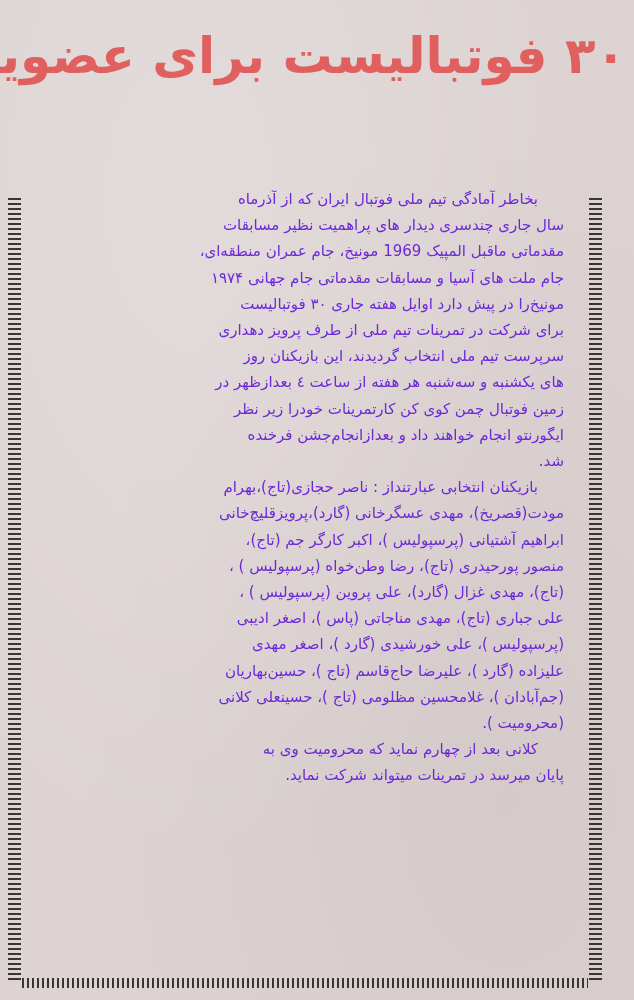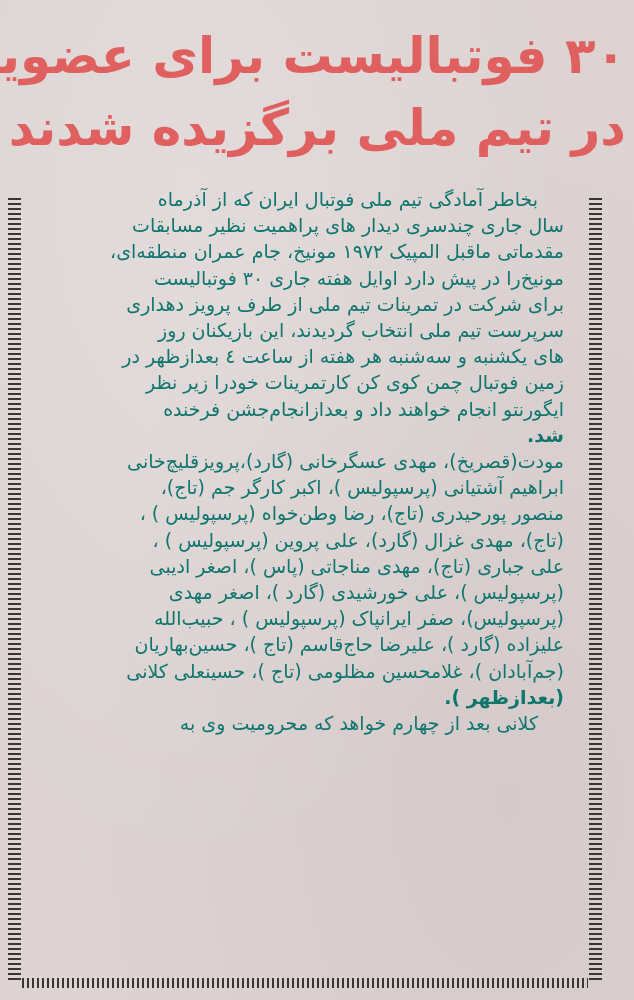--- a/index.html
+++ b/index.html
@@ -73,81 +73,81 @@
     );
   }
   .body-text {
     position: absolute;
     left: 36px;
     right: 38px;
     top: -12px;
     direction: rtl;
     text-align: justify;
     text-align-last: right;
-    color: #0f766e;
+    color: #6d28d9;
     font-family: "DejaVu Sans", sans-serif;
-    font-size: 19px;
+    font-size: 15px;
     line-height: 26.2px;
   }
   .para {
     margin: 0;
     text-indent: 0;
   }
   .line {
     display: block;
     white-space: nowrap;
   }
   .line-last {
     text-align: left;
-    font-weight: bold;
   }
 </style>
 </head>
 <body>
 
 <div class="clipping">
 
   <div class="headline">
     <span class="headline-line">۳۰ فوتبالیست برای عضویت</span>
-    <span class="headline-line">در تیم ملی برگزیده شدند</span>
   </div>
 
   <div class="box">
     <div class="ladder ladder-left"></div>
     <div class="ladder ladder-right"></div>
     <div class="ticks"></div>
 
     <div class="body-text">
 
       <p class="para">
         <span class="line" style="padding-right:26px">بخاطر آمادگی تیم ملی فوتبال ایران که از آذرماه</span>
         <span class="line">سال جاری چندسری دیدار های پراهمیت نظیر مسابقات</span>
-        <span class="line">مقدماتی ماقبل المپیک ۱۹۷۲ مونیخ، جام عمران منطقه‌ای،</span>
+        <span class="line">مقدماتی ماقبل المپیک 1969 مونیخ، جام عمران منطقه‌ای،</span>
+        <span class="line">جام ملت های آسیا و مسابقات مقدماتی جام جهانی ۱۹۷۴</span>
         <span class="line">مونیخ‌را در پیش دارد اوایل هفته جاری ۳۰ فوتبالیست</span>
         <span class="line">برای شرکت در تمرینات تیم ملی از طرف پرویز دهداری</span>
         <span class="line">سرپرست تیم ملی انتخاب گردیدند، این بازیکنان روز</span>
         <span class="line">های یکشنبه و سه‌شنبه هر هفته از ساعت ٤ بعدازظهر در</span>
         <span class="line">زمین فوتبال چمن کوی کن کارتمرینات خودرا زیر نظر</span>
         <span class="line">ایگورنتو انجام خواهند داد و بعدازانجام‌جشن فرخنده</span>
         <span class="line line-last">شد.</span>
       </p>
 
       <p class="para">
+        <span class="line" style="padding-right:26px">بازیکنان انتخابی عبارتنداز : ناصر حجازی(تاج)،بهرام</span>
         <span class="line">مودت(قصر‌یخ)، مهدی عسگرخانی (گارد)،پرویزقلیچ‌خانی</span>
         <span class="line">ابراهیم آشتیانی (پرسپولیس )، اکبر کارگر جم (تاج)،</span>
         <span class="line">منصور پورحیدری (تاج)، رضا وطن‌خواه (پرسپولیس ) ،</span>
         <span class="line">(تاج)، مهدی غزال (گارد)، علی پروین (پرسپولیس ) ،</span>
         <span class="line">علی جباری (تاج)، مهدی مناجاتی (پاس )، اصغر ادیبی</span>
         <span class="line">(پرسپولیس )، علی خورشیدی (گارد )، اصغر مهدی</span>
-        <span class="line">(پرسپولیس)، صفر ایرانپاک (پرسپولیس ) ، حبیب‌الله</span>
         <span class="line">علیزاده (گارد )، علیرضا حاج‌قاسم (تاج )، حسین‌بهاریان</span>
         <span class="line">(جم‌آبادان )، غلامحسین مظلومی (تاج )، حسینعلی کلانی</span>
-        <span class="line line-last">(بعدازظهر ).</span>
+        <span class="line line-last">(محرومیت ).</span>
       </p>
 
       <p class="para">
-        <span class="line" style="padding-right:26px">کلانی بعد از چهارم خواهد که محرومیت وی به</span>
+        <span class="line" style="padding-right:26px">کلانی بعد از چهارم نماید که محرومیت وی به</span>
+        <span class="line line-last">پایان میرسد در تمرینات میتواند شرکت نماید.</span>
       </p>
 
     </div>
   </div>
 
 </div>
 
 </body></html>

